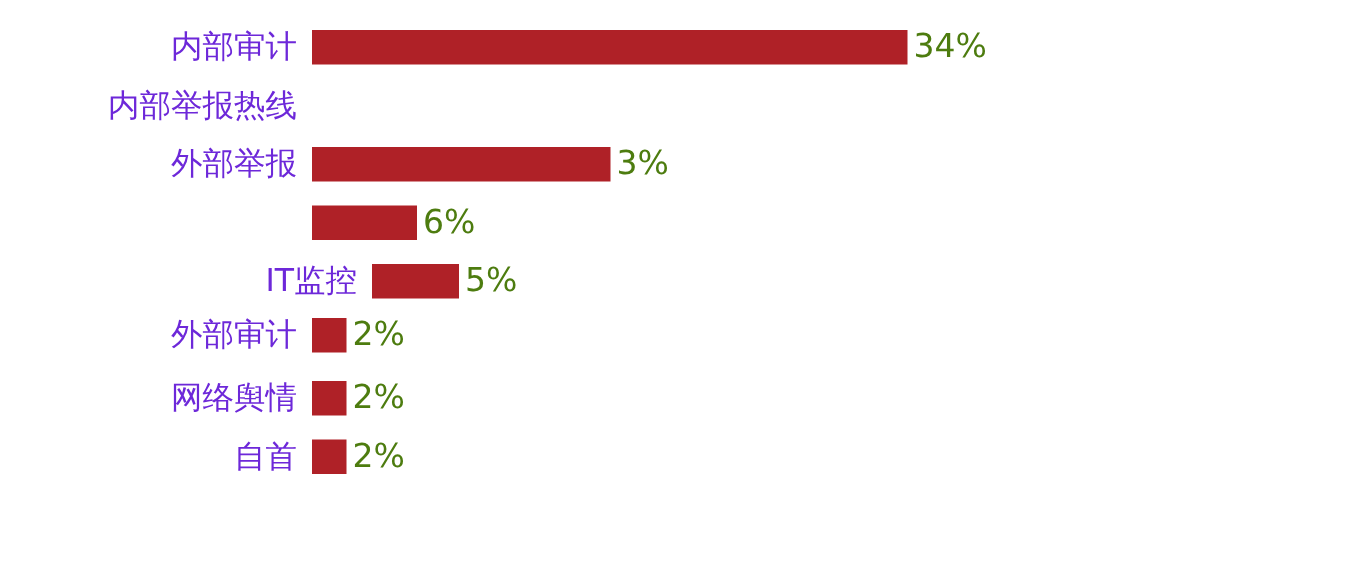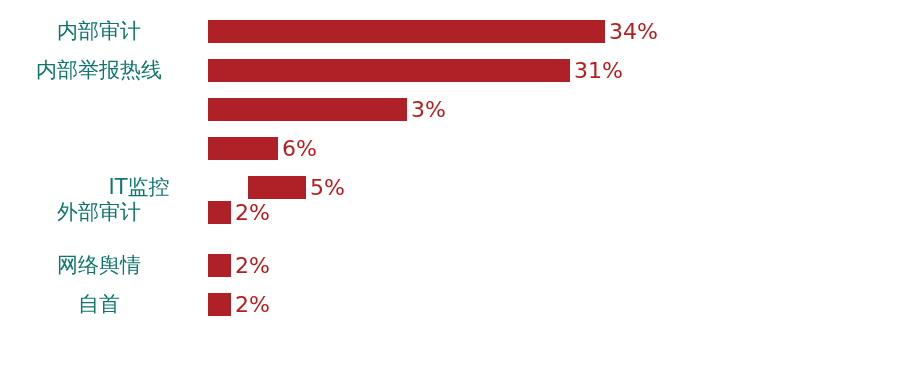--- a/index.html
+++ b/index.html
@@ -24,88 +24,85 @@
     left: 0;
     width: 903px;
     height: 39px;
     display: flex;
     align-items: center;
   }
   .cat-label {
     position: absolute;
     left: 0;
     width: 198px;
-    text-align: center;
+    text-align: right;
     font-size: 21px;
     line-height: 23px;
-    color: #0f766e;
+    color: #6d28d9;
     letter-spacing: 0px;
     white-space: nowrap;
     font-family: "DejaVu Sans", "Liberation Sans", sans-serif;
   }
   .bar-wrap {
     position: absolute;
     left: 208px;
     top: 8px;
     height: 23px;
     display: flex;
     align-items: center;
   }
   .bar {
     height: 23px;
     background: #AF2127;
     display: block;
   }
   .val-label {
     font-size: 22px;
     line-height: 23px;
-    color: #b91c1c;
+    color: #4d7c0f;
     margin-left: 4px;
     white-space: nowrap;
     font-family: "DejaVu Sans", "Liberation Sans", sans-serif;
   }
 </style>
 </head>
 <body>
 
 <div id="chart-root">
     <div class="bar-row" style="top: 12px;">
       <div class="cat-label">内部审计</div>
       <div class="bar-wrap" style="left: 208px;">
         <div class="bar" style="width: 397px; background: rgb(175, 33, 39);"></div>
         <div class="val-label">34%</div>
       </div>
     </div>
     <div class="bar-row" style="top: 51px; padding-left: 24px;">
       <div class="cat-label">内部举报热线</div>
-      <div class="bar-wrap" style="left: 208px;">
-        <div class="bar" style="width: 362px; background: rgb(175, 33, 39);"></div>
-        <div class="val-label">31%</div>
-      </div>
     </div>
     <div class="bar-row" style="top: 90px;">
+      <div class="cat-label">外部举报</div>
       <div class="bar-wrap" style="left: 208px;">
         <div class="bar" style="width: 199px; background: rgb(175, 33, 39);"></div>
         <div class="val-label">3%</div>
       </div>
     </div>
     <div class="bar-row" style="top: 129px;">
       <div class="bar-wrap" style="left: 208px;">
         <div class="bar" style="width: 70px; background: rgb(175, 33, 39);"></div>
         <div class="val-label">6%</div>
       </div>
     </div>
     <div class="bar-row" style="top: 168px; margin-left: 40px;">
       <div class="cat-label">IT监控</div>
       <div class="bar-wrap" style="left: 208px;">
         <div class="bar" style="width: 58px; background: rgb(175, 33, 39);"></div>
         <div class="val-label">5%</div>
       </div>
     </div>
-    <div class="bar-row" style="top: 193px;">
+    <div class="bar-row" style="top: 204px;">
       <div class="cat-label">外部审计</div>
       <div class="bar-wrap" style="left: 208px;">
         <div class="bar" style="width: 23px; background: rgb(175, 33, 39);"></div>
         <div class="val-label">2%</div>
       </div>
     </div>
     <div class="bar-row" style="top: 246px;">
       <div class="cat-label">网络舆情</div>
       <div class="bar-wrap" style="left: 208px;">
         <div class="bar" style="width: 23px; background: rgb(175, 33, 39);"></div>

